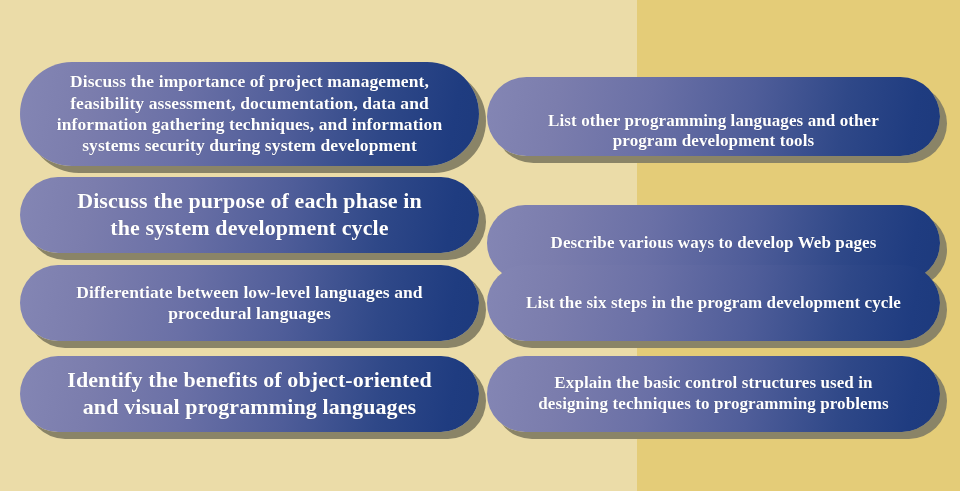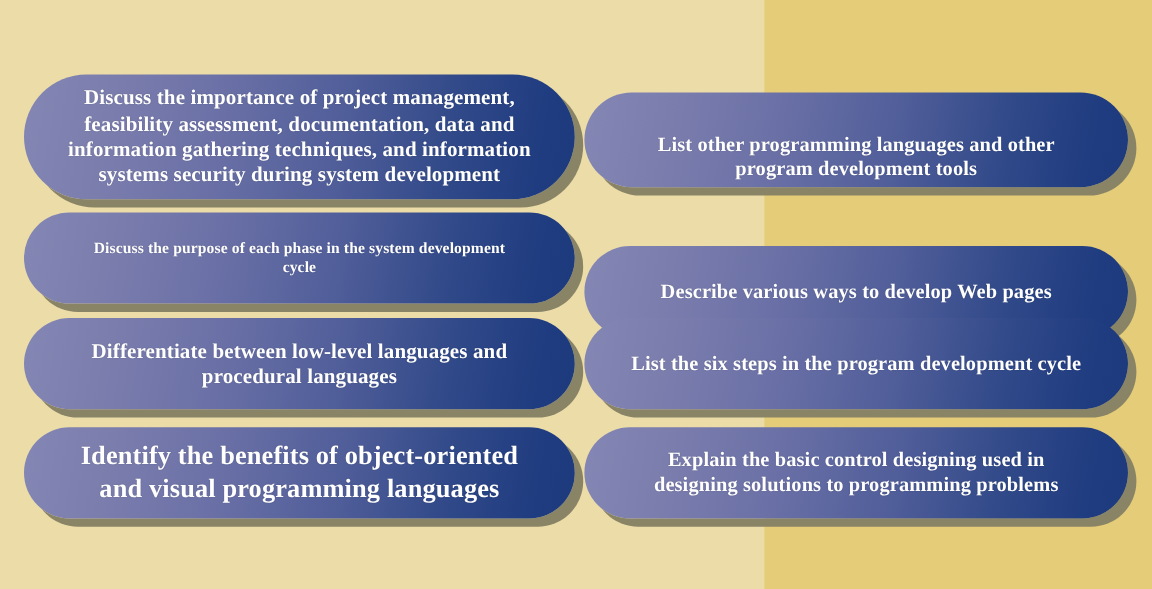--- a/index.html
+++ b/index.html
@@ -70,21 +70,21 @@
     text-shadow: 0 0 1px rgba(0,0,0,0.25);
   }
 
   
   #column-left .callout  { left: 20px; width: 459px; }
   
   #column-right .callout { left: 0px;  width: 453px; }
 
   
   #callout-l1 { top: 62px;  height: 104px; border-radius: 52px; font-size: 17.5px; }
-  #callout-l2 { top: 177px; height: 76px;  border-radius: 38px; font-size: 13px; }
+  #callout-l2 { top: 177px; height: 76px;  border-radius: 38px; font-size: 22px; }
   #callout-l3 { top: 265px; height: 76px;  border-radius: 38px; font-size: 17.5px; }
   #callout-l4 { top: 356px; height: 76px;  border-radius: 38px; font-size: 22px; }
 
   
   #callout-r1 { top: 77px;  height: 79px;  border-radius: 40px; font-size: 17px; align-items: flex-end; }
   #callout-r2 { top: 177px; height: 76px;  border-radius: 38px; font-size: 17px; margin-top: 28px; }
   #callout-r3 { top: 265px; height: 76px;  border-radius: 38px; font-size: 17px; }
   #callout-r4 { top: 356px; height: 76px;  border-radius: 38px; font-size: 17px; }
 
   
@@ -129,18 +129,18 @@
 
     <div class="callout" id="callout-r2">
       <span class="callout-text">Describe various ways to develop Web pages</span>
     </div>
 
     <div class="callout" id="callout-r3">
       <span class="callout-text">List the six steps in the program development cycle</span>
     </div>
 
     <div class="callout" id="callout-r4">
-      <span class="callout-text">Explain the basic control designing used in designing solutions to programming problems</span>
+      <span class="callout-text">Explain the basic control structures used in designing techniques to programming problems</span>
     </div>
 
   </div>
 
 </div>
 
 </body></html>

